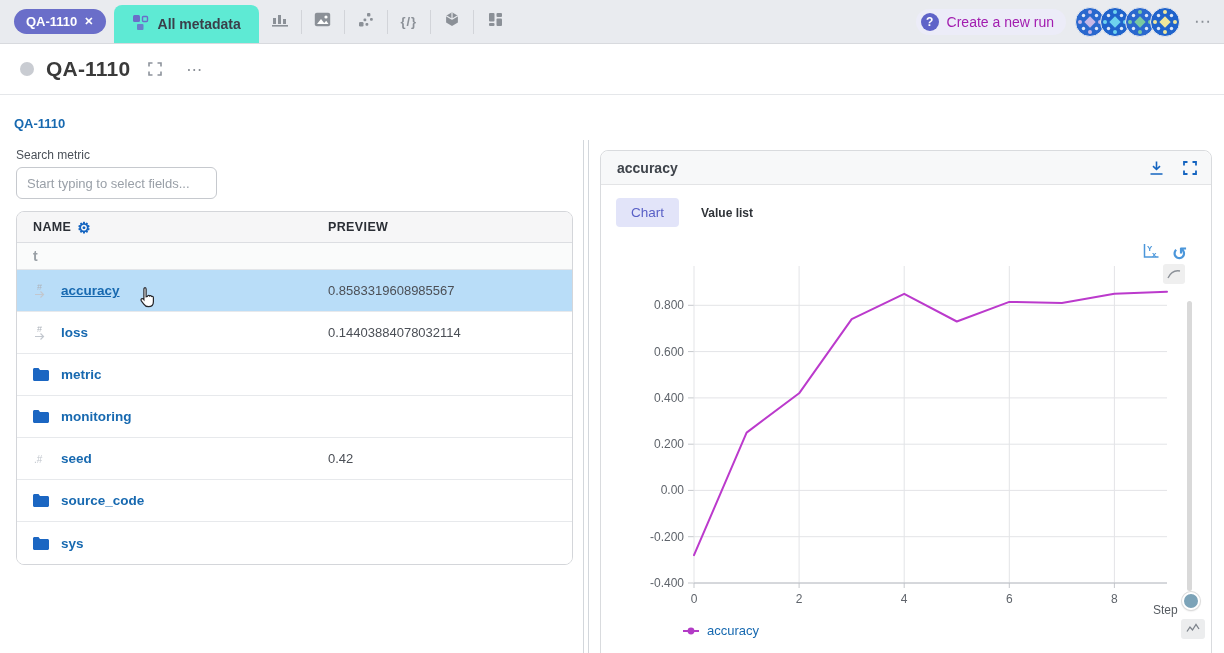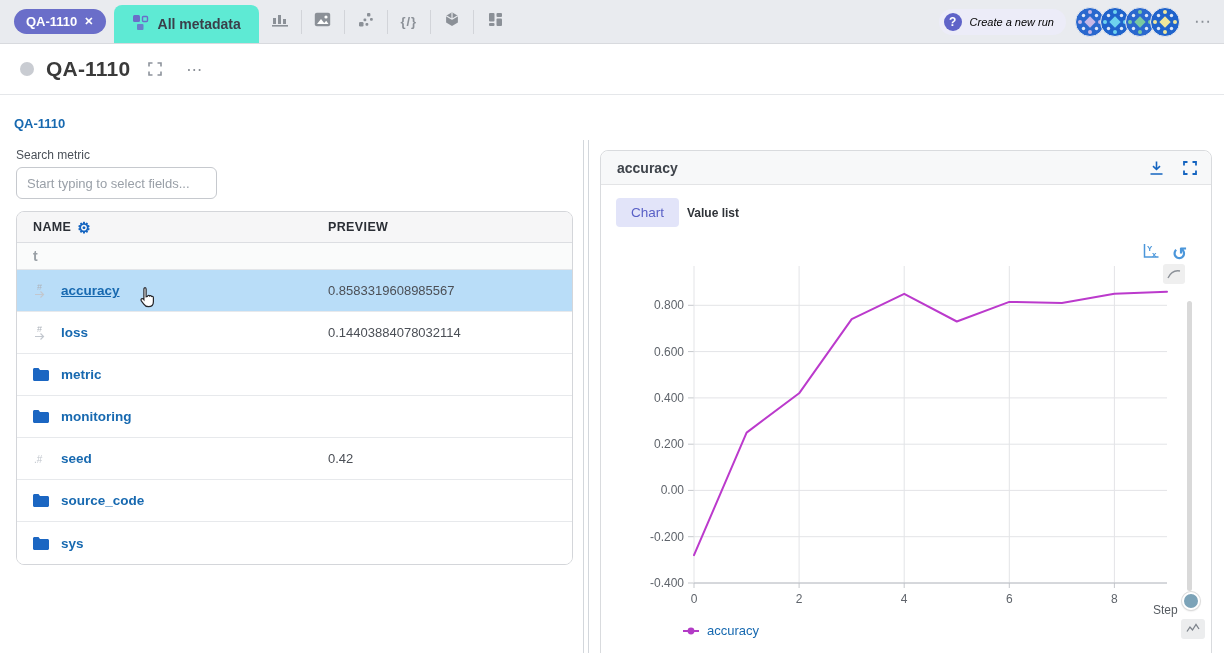--- a/index.html
+++ b/index.html
@@ -19,21 +19,21 @@
   .tool-tabs { display:flex; align-items:center; height:100%; }
   .tool-tab { width:43px; height:24px; display:flex; align-items:center; justify-content:center;
     border-right:1px solid #d2d4d9; cursor:pointer; }
   .tool-tab:last-child { border-right:none; }
   .tool-tab .codeglyph { font-size:13px; font-weight:bold; color:#8b9097; letter-spacing:1px; }
   .topbar-right { margin-left:auto; display:flex; align-items:center; gap:14px; padding-right:12px; }
   .help-pill { background:#ececf8; border-radius:16px; display:flex; align-items:center;
     gap:8px; padding:4px 12px 4px 5px; cursor:pointer; }
   .help-circle { width:18px; height:18px; border-radius:50%; background:#5f63c8; color:#fff;
     font-size:12px; font-weight:bold; display:flex; align-items:center; justify-content:center; }
-  .help-pill .lbl { font-size:11px; color:#000000;font-style:italic; }
+  .help-pill .lbl { font-size:14px; color:#a21caf; }
   .avatars { display:flex; }
   .avatars svg { margin-left:-5px; }
   .more-dots { color:#8b9097; font-size:17px; letter-spacing:1px; cursor:pointer; }
 
   
   .title-row { position:absolute; top:44px; left:0; right:0; height:51px; background:#fff;
     border-bottom:1px solid #e5e7ea; display:flex; align-items:center; padding-left:20px; gap:12px; }
   .status-dot { width:14px; height:14px; border-radius:50%; background:#c9ccd2; }
   .run-title { font-size:21px; font-weight:bold; color:#3a3a3a; letter-spacing:.2px; }
   .title-row .iconbtn { margin-left:6px; cursor:pointer; display:flex; align-items:center; }
@@ -75,21 +75,21 @@
     border-left:1px solid #d3d7dc; border-right:1px solid #d3d7dc; cursor:col-resize; }
 
   
   .card { position:absolute; left:600px; top:150px; width:612px; height:540px;
     border:1px solid #d9dbde; border-radius:8px; background:#fff; }
   .card-header { height:34px; background:#f7f8f9; border-bottom:1px solid #e3e4e6;
     border-radius:8px 8px 0 0; display:flex; align-items:center; padding:0 14px 0 16px; }
   .card-title { font-size:14px; font-weight:bold; color:#3f444b; }
   .card-actions { margin-left:auto; display:flex; align-items:center; gap:18px; }
   .card-actions .iconbtn { cursor:pointer; display:flex; align-items:center; }
-  .view-tabs { display:flex; align-items:center; gap:0; padding:13px 0 0 15px; }
+  .view-tabs { display:flex; align-items:center; gap:14px; padding:13px 0 0 15px; }
   .pill-tab { background:#e2e4f9; color:#585fc6; font-size:13.5px; border-radius:4px;
     padding:7px 15px; cursor:pointer; }
   .flat-tab { color:#2f3338; font-size:12px; font-weight:bold; padding:7px 8px; cursor:pointer; }
 
   .chart-wrap { position:absolute; left:0; top:90px; width:612px; height:375px; }
   .chart-tools { position:absolute; top:92px; right:24px; display:flex; align-items:center; gap:12px; }
   .reset-icon { color:#4b96da; font-size:18px; font-weight:bold; line-height:1; cursor:pointer; }
   .smooth-btn { position:absolute; top:113px; right:26px; width:22px; height:20px; background:#efefef;
     border-radius:3px; display:flex; align-items:center; justify-content:center; cursor:pointer; }
   .vtrack { position:absolute; top:150px; left:586px; width:5px; height:290px; background:#d9d9d9;

